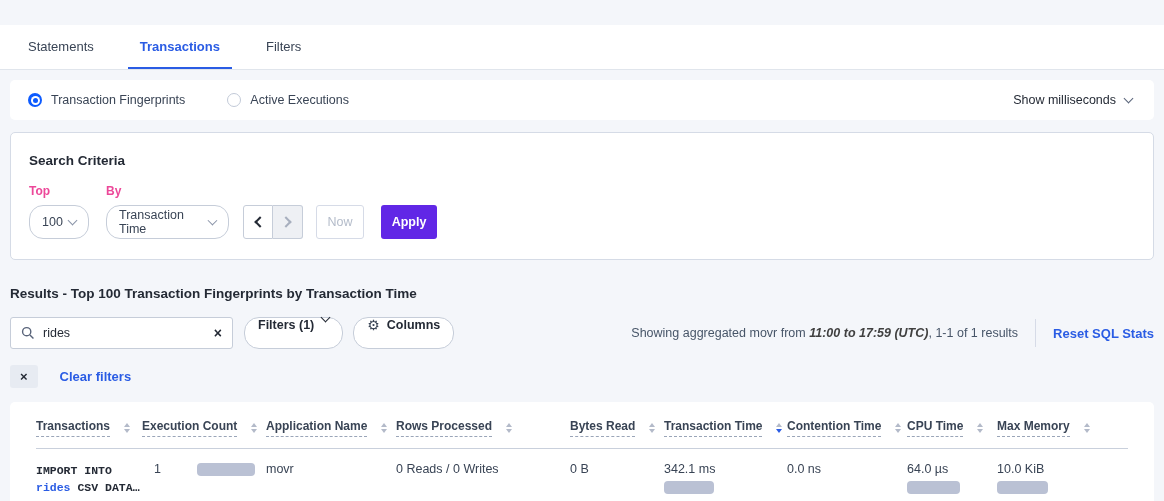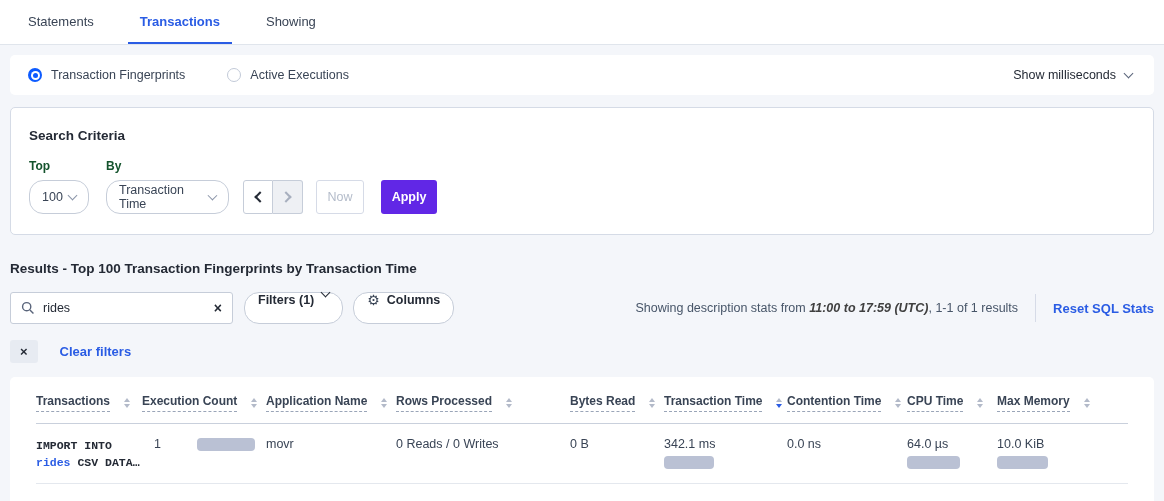--- a/index.html
+++ b/index.html
@@ -2,21 +2,21 @@
 <html><head>
 <meta charset="utf-8">
 <style>
   * { margin:0; padding:0; box-sizing:border-box; }
   html,body { width:1164px; height:501px; overflow:hidden;
     font-family:"Liberation Sans","DejaVu Sans",sans-serif;
     background:#f4f6fa; color:#394455; }
 
   
   .tabbar { background:#fff; height:45px; display:flex; align-items:stretch;
-    border-bottom:1px solid #e0e5ec; padding-left:16px; }
+    border-bottom:1px solid #e0e5ec; padding-left:16px;margin-top:25px; }
   .tab { display:flex; align-items:center; padding:0 12px; margin-right:22px;
     font-size:13px; color:#394455; border-bottom:2px solid transparent; cursor:pointer; }
   .tab.active { color:#2a5ce4; font-weight:700; border-bottom-color:#2a5ce4; }
 
   
   .radio-card { background:#fff; margin:10px 10px 0 10px; border-radius:5px;
     height:40px; display:flex; align-items:center; padding:0 22px 0 18px;gap:16px; }
   .radio-item { display:flex; align-items:center; margin-right:26px; cursor:pointer; }
   .radio { width:14px; height:14px; border-radius:50%; margin-right:9px; position:relative;
     border:1px solid #c2cad8; background:#fff; }
@@ -30,21 +30,21 @@
     align-items:center; gap:9px; cursor:pointer; }
 
   .chev { width:7px; height:7px; border-right:1.6px solid #59647a;
     border-bottom:1.6px solid #59647a; transform:rotate(45deg); margin-top:-4px; }
 
   .search-card { background:#fff; margin:12px 10px 0 10px; border:1px solid #d5dbe6;
     border-radius:5px; padding:20px 18px 20px 18px; }
   .sc-title { font-size:13.5px; font-weight:700; color:#242a35; }
   .sc-fields { display:flex; align-items:flex-end; margin-top:16px; }
   .field { display:flex; flex-direction:column; }
-  .field-label { font-size:12px; font-weight:700; color:#14532d; margin-bottom:7px; }
+  .field-label { font-size:12px; font-weight:700; color:#ec4899; margin-bottom:7px; }
   .selectbox { height:34px; border:1px solid #c6cdd9; border-radius:14px; background:#fff;
     display:flex; align-items:center; font-size:12.5px; color:#394455; cursor:pointer; }
   .selectbox .chev { margin-left:auto; border-color:#8a94a8; }
   .sb-top { width:60px; padding:0 12px; }
   .sb-by { width:123px; padding:0 12px; margin-left:17px; }
   .sb-time { width:227px; padding:0 12px 0 8px; margin-left:18px; }
   .time-badge { background:#d7dce6; color:#394455; font-size:11px; font-weight:700;
     border-radius:3px; padding:3px 7px; margin-right:10px; }
   .arrow-group { display:flex; margin-left:14px; }
   .arrow-btn { width:30px; height:34px; border:1px solid #c6cdd9; background:#fff;
@@ -110,21 +110,21 @@
   .count-num { display:inline-block; width:55px; padding-left:12px; }
   .bar { display:block; height:13px; background:#bac1d4; border-radius:4px; }
   .stacked .bar { margin-top:5px; }
 </style>
 </head>
 <body>
 
 <div class="tabbar">
   <div class="tab">Statements</div>
   <div class="tab active">Transactions</div>
-  <div class="tab">Showing</div>
+  <div class="tab">Filters</div>
 </div>
 
 <div class="radio-card">
   <div class="radio-item">
     <span class="radio selected"></span>
     <span class="radio-label">Transaction Fingerprints</span>
   </div>
   <div class="radio-item">
     <span class="radio"></span>
     <span class="radio-label">Active Executions</span>
@@ -178,21 +178,21 @@
   </div>
   <div class="btn-outline filters-btn">
     <span>Filters (1)</span>
     <span class="chev"></span>
   </div>
   <div class="btn-outline columns-btn">
     <span class="gear">⚙</span>
     <span>Columns</span>
   </div>
   <div class="stats-group">
-    <span class="stats-text"><span>Showing description stats from </span><b>11:00 to 17:59 (UTC)</b><span>, 1-1 of 1 results</span></span>
+    <span class="stats-text"><span>Showing aggregated movr from </span><b>11:00 to 17:59 (UTC)</b><span>, 1-1 of 1 results</span></span>
     <span class="vdiv"></span>
     <a class="link">Reset SQL Stats</a>
   </div>
 </div>
 
 <div class="chip-row">
   <div class="chip">
     <span class="xmark">×</span>
   </div>
   <a class="link clear-filters">Clear filters</a>

